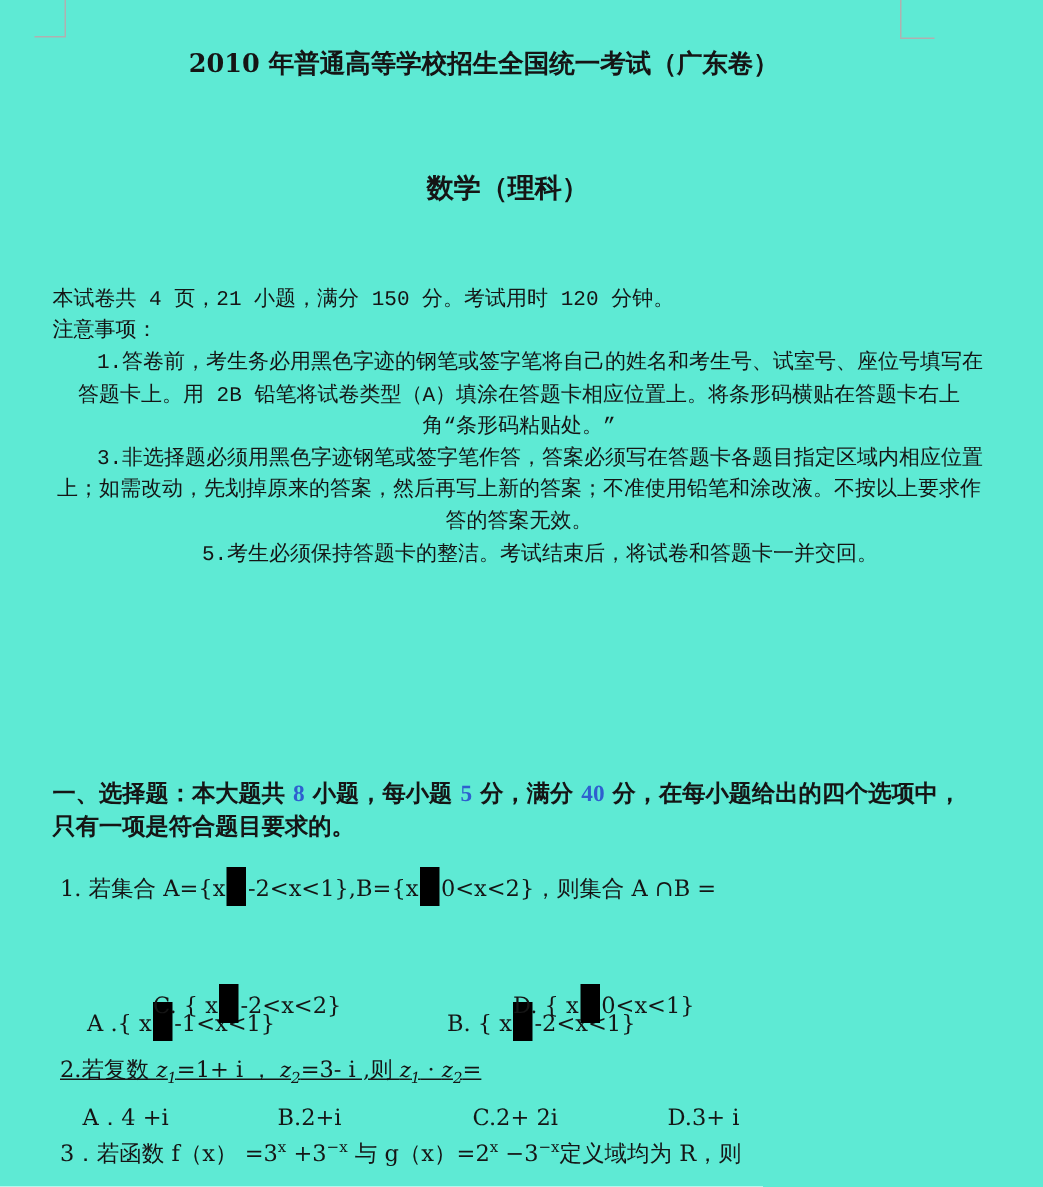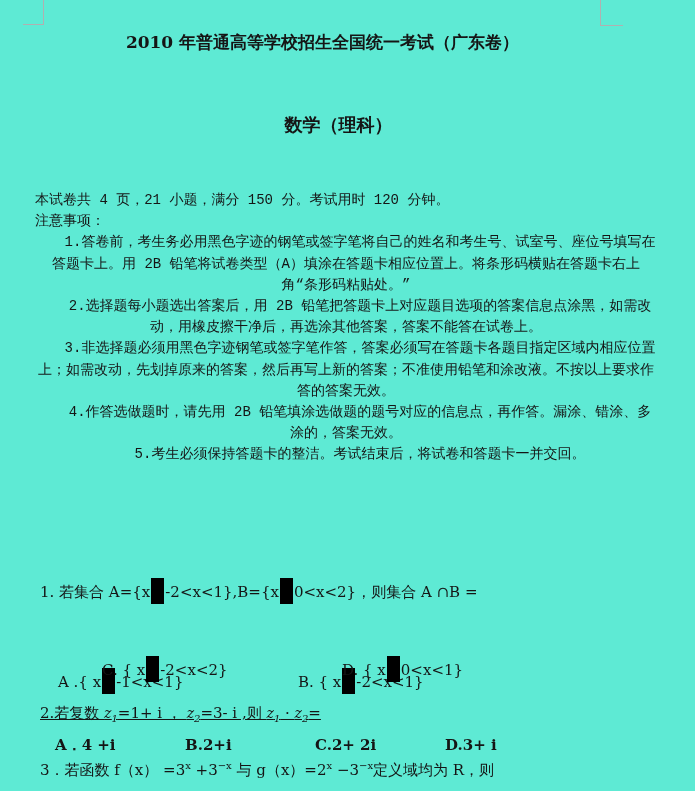--- a/index.html
+++ b/index.html
@@ -49,21 +49,21 @@
   .blackbox {
     display: inline-block; width: 13px; height: 26px;
     background: #000; vertical-align: -7px; margin: 0 1px;
   }
   .opt-row { position: absolute; left: 58px; font-size: 15px; white-space: nowrap; }
   .opt-row-1 { top: 620px; margin-top: 48px; }
   .opt-row-2 { top: 656px; margin-left: 44px; }
   .opt-cell { display: inline-block; width: 240px; }
 
   .q2-opts { position: absolute; left: 55px; top: 736px; font-size: 15px; white-space: nowrap; }
-  .q2-opts span { display: inline-block; width: 130px; font-weight: bold; }
+  .q2-opts span { display: inline-block; width: 130px; }
 
   .var-z { font-style: italic; font-size: 14px; }
   sub { font-size: 10px; }
   sup { font-size: 10px; }
 </style>
 </head>
 <body>
 
 <div class="page">
 
@@ -72,26 +72,27 @@
   <div class="mark mark-tr-v"></div>
   <div class="mark mark-tr-h"></div>
 
   <div class="title">2010 年普通高等学校招生全国统一考试（广东卷）</div>
   <div class="subtitle">数学（理科）</div>
 
   <div class="intro">
     <p>本试卷共 4 页，21 小题，满分 150 分。考试用时 120 分钟。</p>
     <p>注意事项：</p>
     <p class="indent">1.答卷前，考生务必用黑色字迹的钢笔或签字笔将自己的姓名和考生号、试室号、座位号填写在答题卡上。用 2B 铅笔将试卷类型（A）填涂在答题卡相应位置上。将条形码横贴在答题卡右上角“条形码粘贴处。”</p>
-    <p class="indent">2.选择题每小题选出答案后，用 2B 铅笔把答题卡上对应题目选项的答案信息点涂黑，如需改动，用橡皮擦干净后，再选涂其他答案，答案不能答在试卷上。</p>
     <p class="indent">3.非选择题必须用黑色字迹钢笔或签字笔作答，答案必须写在答题卡各题目指定区域内相应位置上；如需改动，先划掉原来的答案，然后再写上新的答案；不准使用铅笔和涂改液。不按以上要求作答的答案无效。</p>
-    <p class="indent">4.作答选做题时，请先用 2B 铅笔填涂选做题的题号对应的信息点，再作答。漏涂、错涂、多涂的，答案无效。</p>
     <p class="indent">5.考生必须保持答题卡的整洁。考试结束后，将试卷和答题卡一并交回。</p>
   </div>
 
+  <div class="section-heading">
+    <span>一、选择题：本大题共 </span><span class="num-blue">8</span><span> 小题，每小题 </span><span class="num-blue">5</span><span> 分，满分 </span><span class="num-blue">40</span><span> 分，在每小题给出的四个选项中，只有一项是符合题目要求的。</span>
+  </div>
 
   <div class="q q1">
     <span>1.   若集合 A={x</span><span class="blackbox"></span><span>-2&lt;x&lt;1},B={x</span><span class="blackbox"></span><span>0&lt;x&lt;2}，则集合 A ∩B =</span>
   </div>
 
   <div class="opt-row opt-row-1">
     <span class="opt-cell"><span>A .{ x</span><span class="blackbox"></span><span>-1&lt;x&lt;1}</span></span><span class="opt-cell"><span>B. { x</span><span class="blackbox"></span><span>-2&lt;x&lt;1}</span></span>
   </div>
 
   <div class="opt-row opt-row-2">

